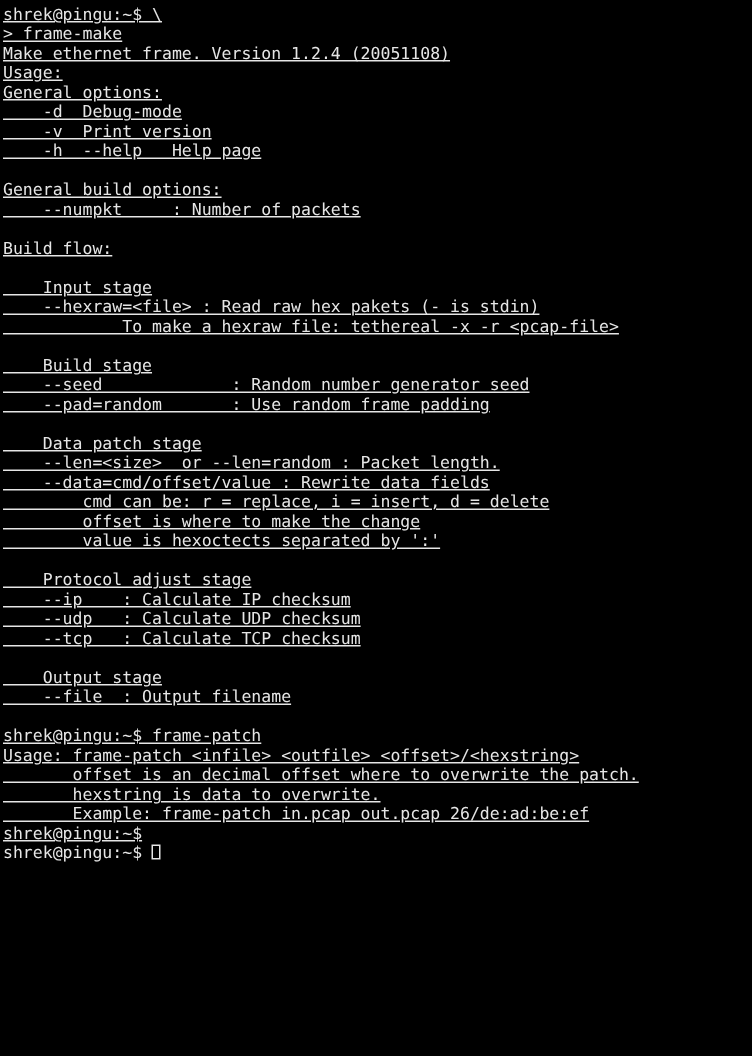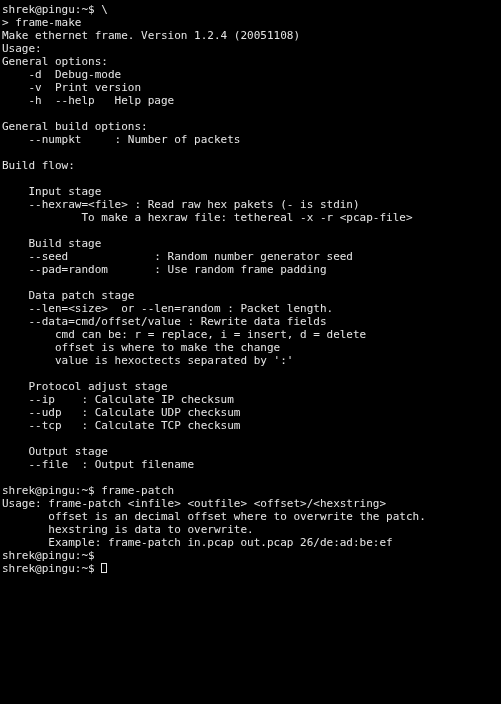--- a/index.html
+++ b/index.html
@@ -26,20 +26,21 @@
     white-space: pre;
     letter-spacing: 0px;
     font-size: 11px;
     line-height: 13px;
   }
   .line {
     height: 13px;
     white-space: pre;
     color: #e6e6e6;
     font-family: "DejaVu Sans Mono", "Liberation Mono", monospace;
+    text-decoration: underline;
   }
   .line.blank { color: transparent; }
   .cursor-line {
     height: 13px;
     white-space: pre;
     position: relative;
   }
   .cursor-box {
     display: inline-block;
     width: 6px;

